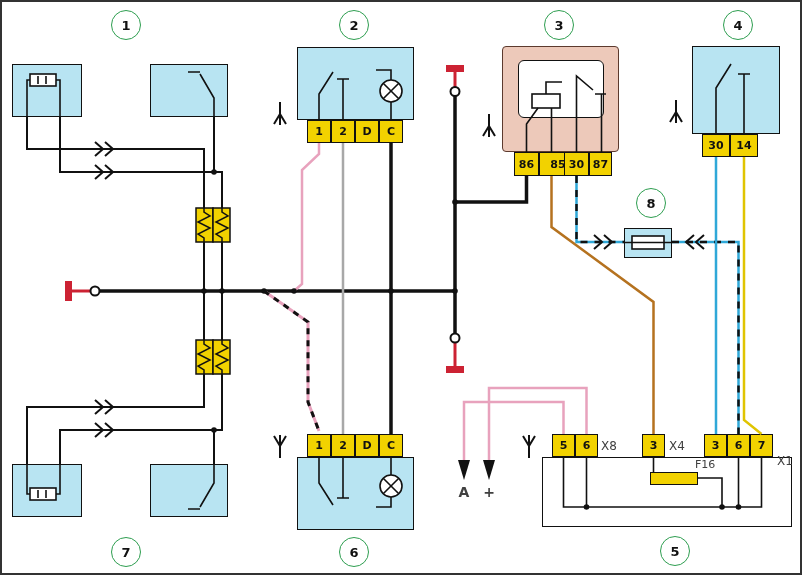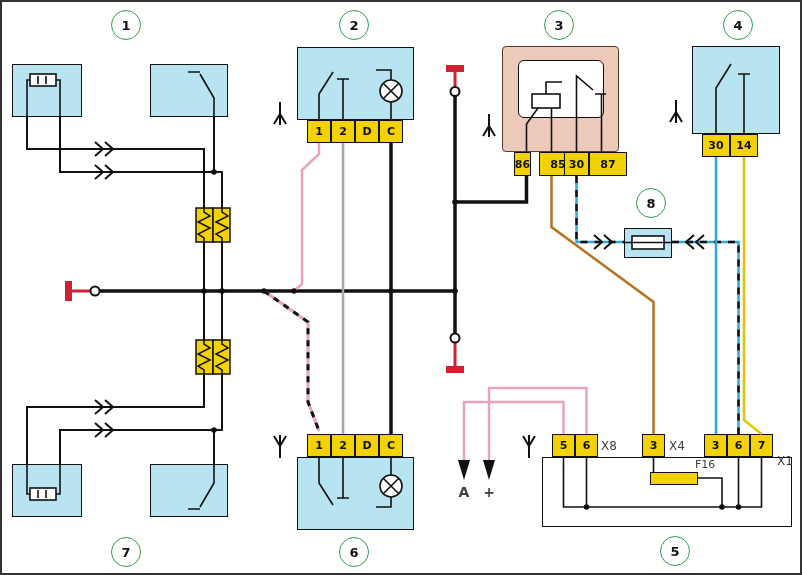--- a/index.html
+++ b/index.html
@@ -33,24 +33,24 @@
   <div class="comp" style="left:295px;top:455px;width:117px;height:73px"></div>
   <div class="comp" style="left:10px;top:462px;width:70px;height:53px"></div>
   <div class="comp" style="left:148px;top:462px;width:78px;height:53px"></div>
   <div class="fuse16" style="left:648px;top:470px;width:48px;height:13px"></div>
 
   <div class="pin" style="left:305px;top:118px;width:24px">1</div>
   <div class="pin" style="left:329px;top:118px;width:24px">2</div>
   <div class="pin" style="left:353px;top:118px;width:24px">D</div>
   <div class="pin" style="left:377px;top:118px;width:24px">C</div>
 
-  <div class="pin tall" style="left:512px;top:150px;width:17px">86</div>
+  <div class="pin tall" style="left:512px;top:150px;width:25px">86</div>
   <div class="pin tall" style="left:537px;top:150px;width:38px">85</div>
   <div class="pin tall" style="left:562px;top:150px;width:25px">30</div>
-  <div class="pin tall" style="left:587px;top:150px;width:38px">87</div>
+  <div class="pin tall" style="left:587px;top:150px;width:23px">87</div>
 
   <div class="pin" style="left:700px;top:132px;width:28px">30</div>
   <div class="pin" style="left:728px;top:132px;width:28px">14</div>
 
   <div class="pin" style="left:305px;top:432px;width:24px">1</div>
   <div class="pin" style="left:329px;top:432px;width:24px">2</div>
   <div class="pin" style="left:353px;top:432px;width:24px">D</div>
   <div class="pin" style="left:377px;top:432px;width:24px">C</div>
 
   <div class="pin" style="left:550px;top:432px;width:23px">5</div>

